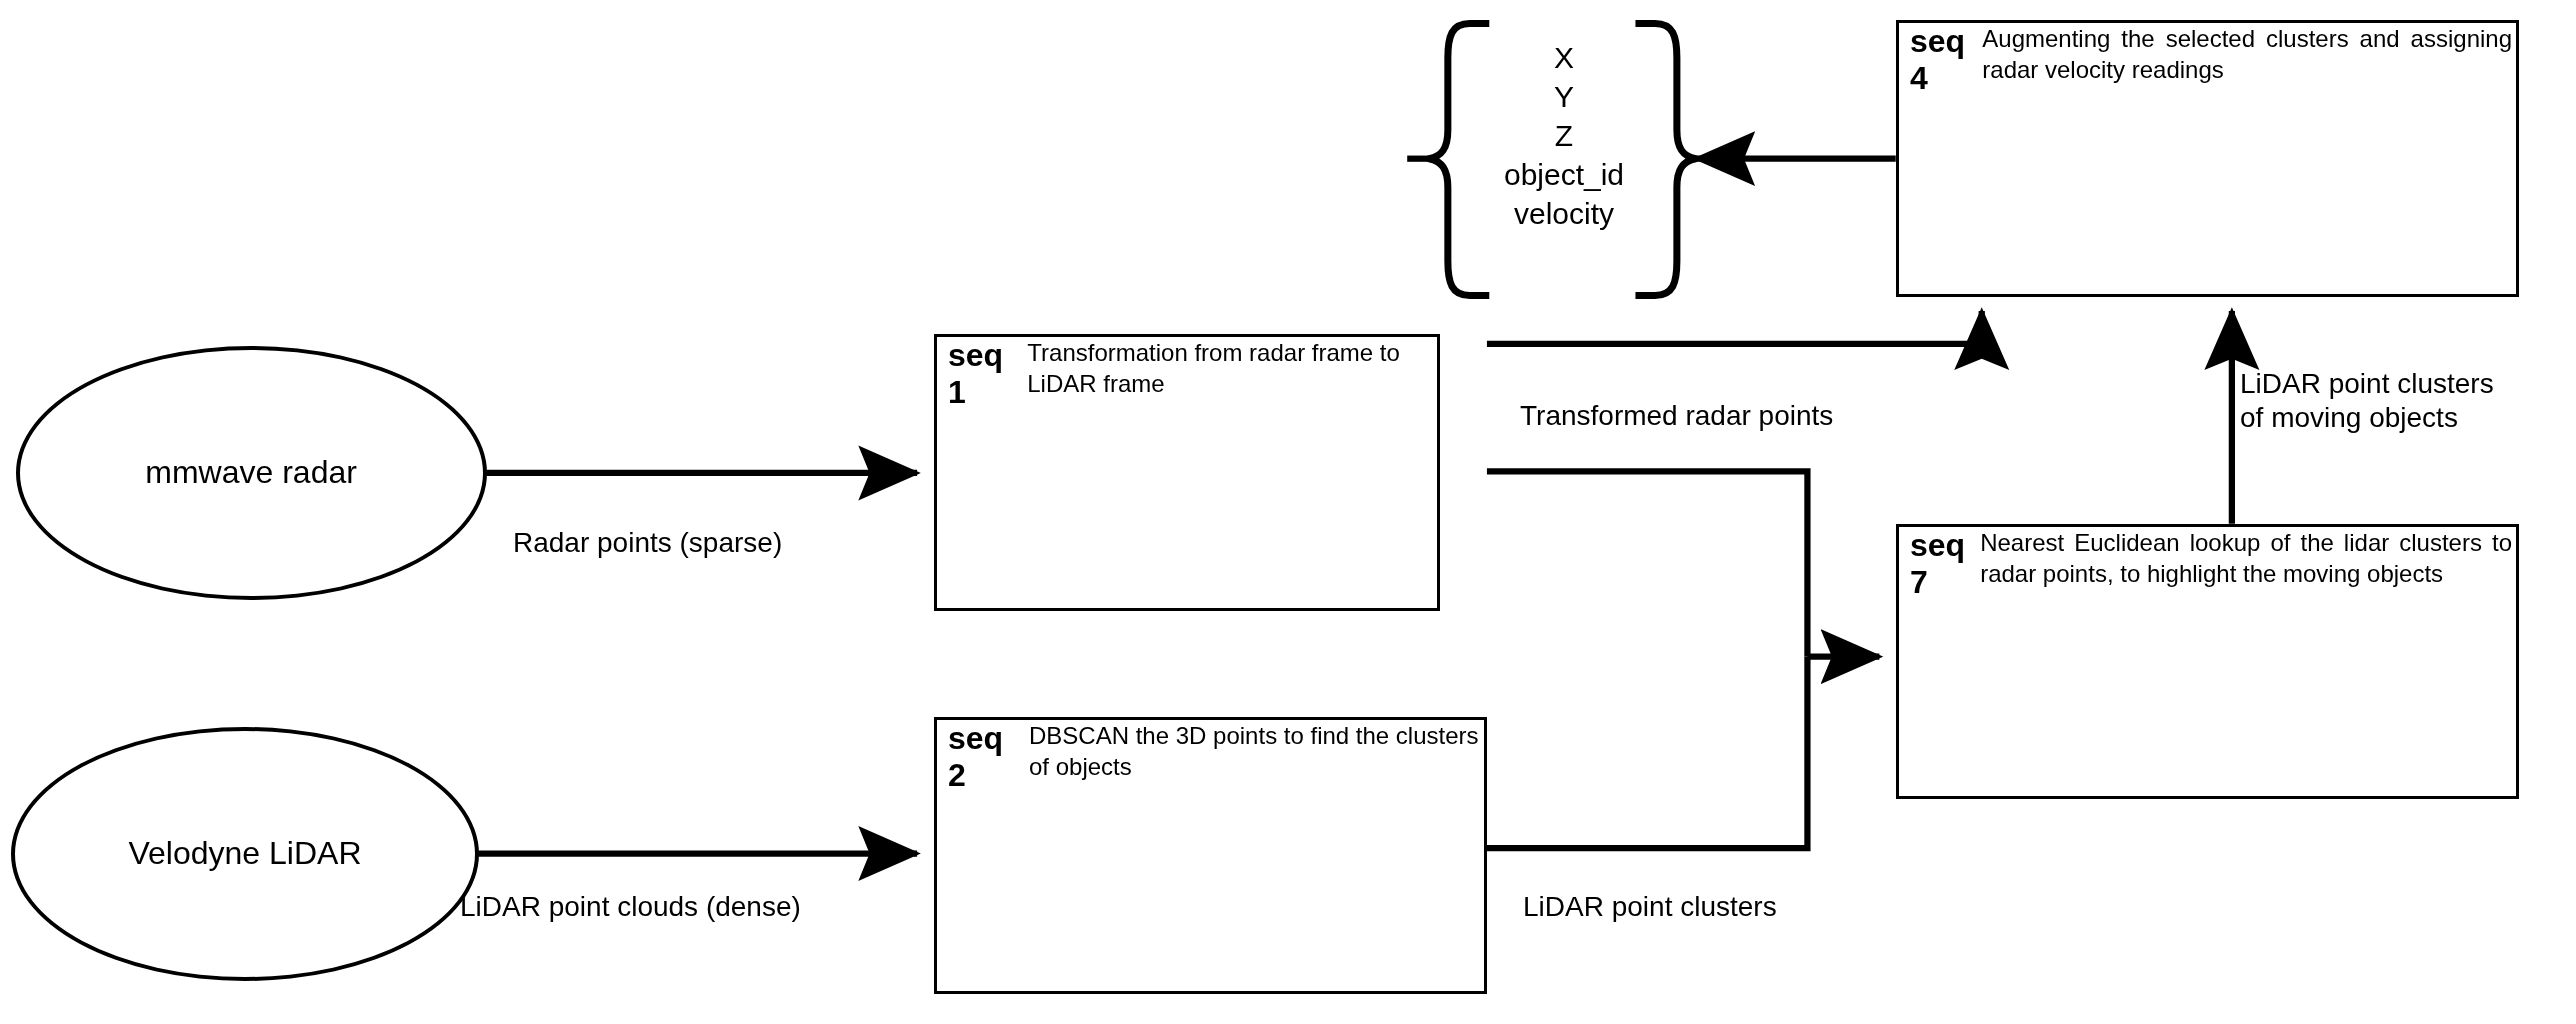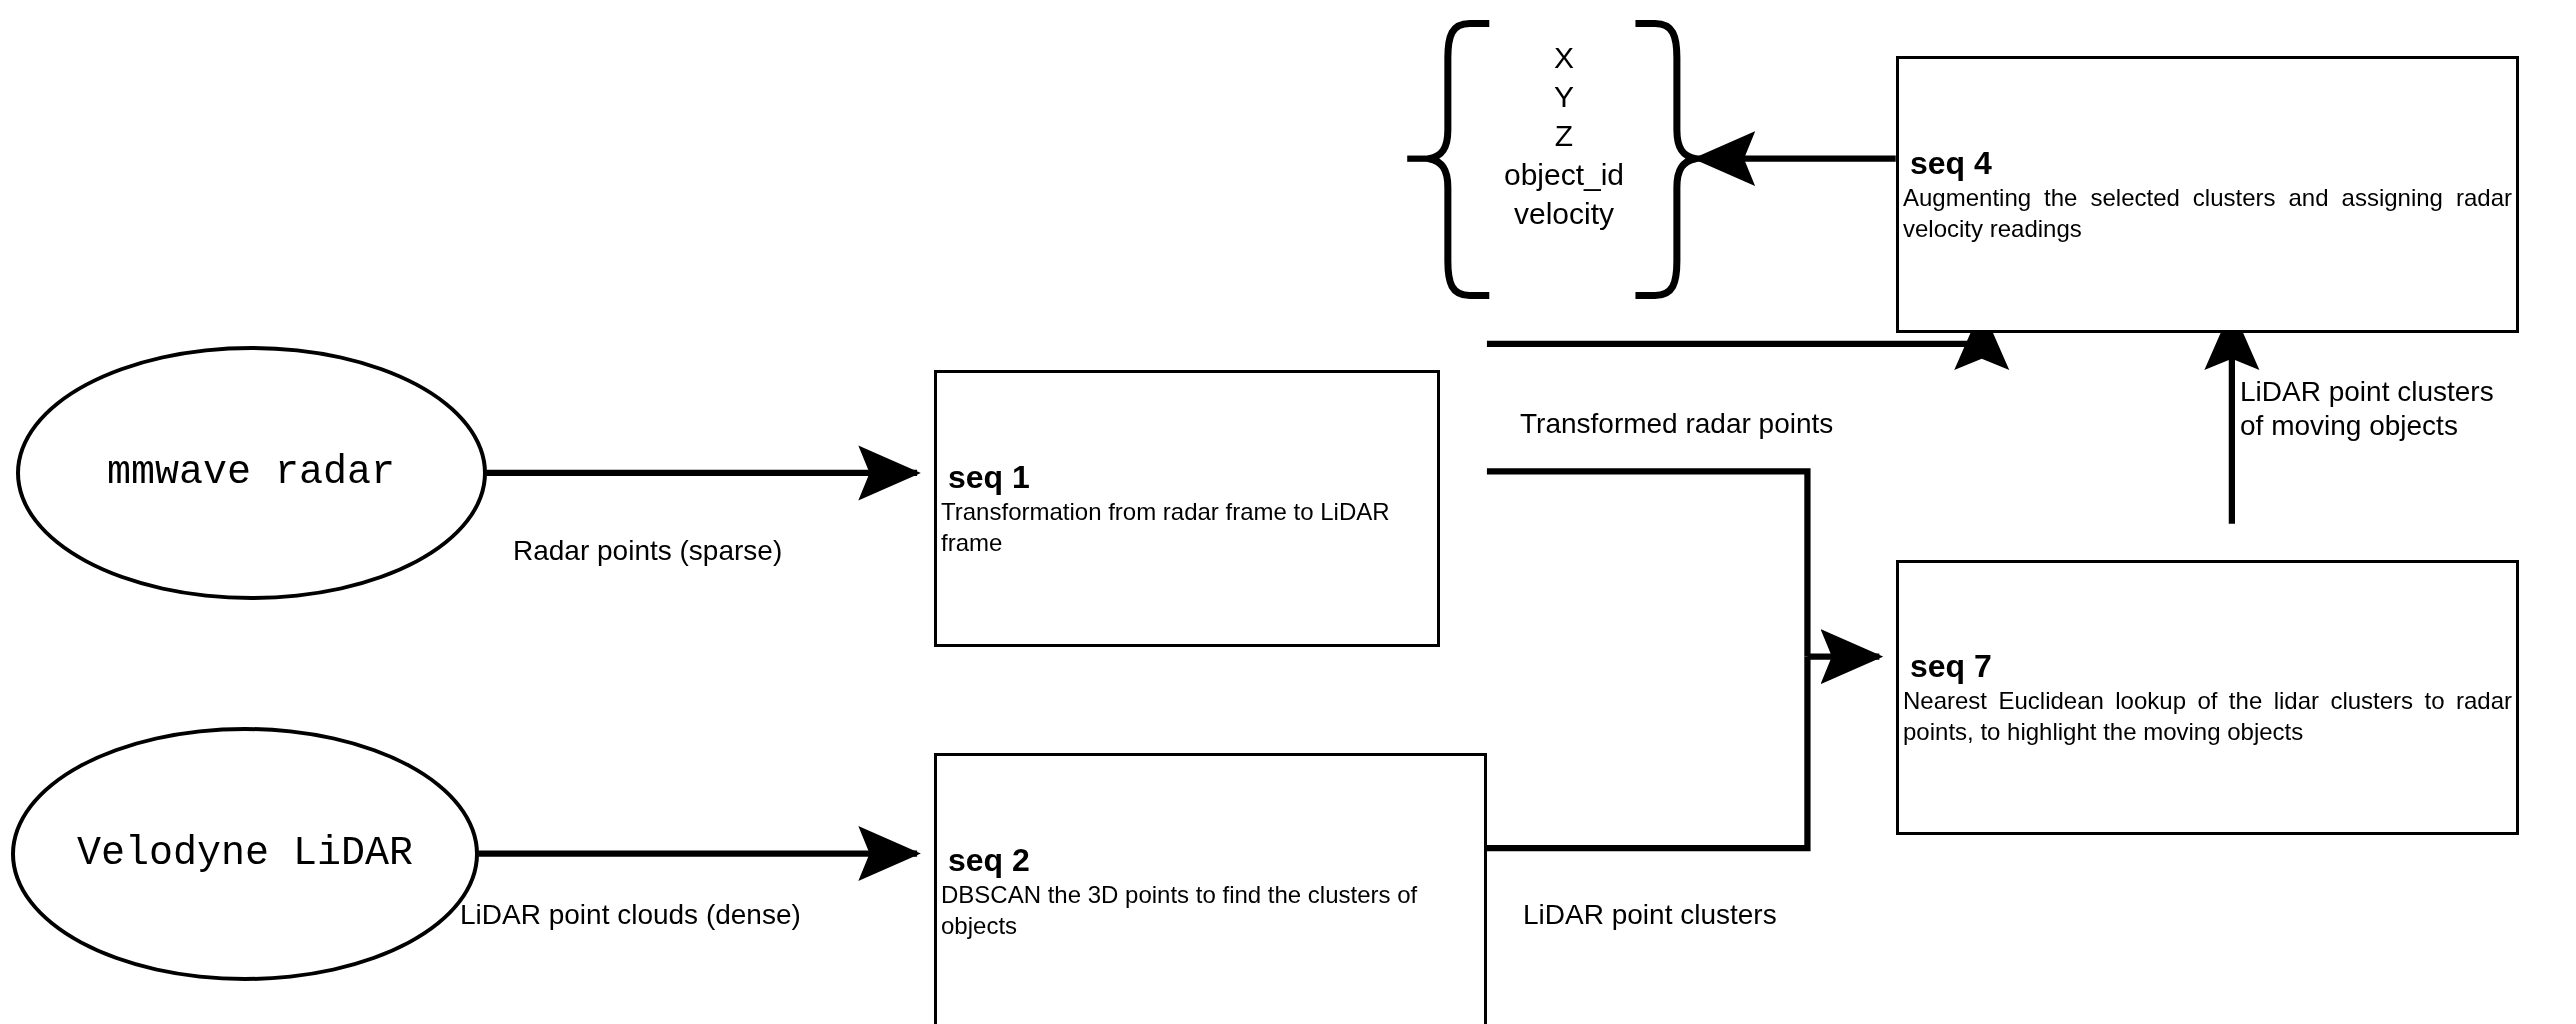--- a/index.html
+++ b/index.html
@@ -23,40 +23,38 @@
     width: 2576px;
     height: 1024px;
     pointer-events: none;
   }
   .node-box {
     position: absolute;
     box-sizing: border-box;
     border: 3.9px solid #000000;
     background: #ffffff;
     display: flex;
-    flex-direction: column;
+    flex-direction: row;
     justify-content: center;
-    margin-top: 36px;
   }
   .node-ellipse {
     position: absolute;
     box-sizing: border-box;
     border: 4.7px solid #000000;
     border-radius: 50%;
     background: #ffffff;
     display: flex;
     align-items: center;
     justify-content: center;
   }
   .ellipse-label {
-    font-size: 40px;
+    font-size: 32px;
     line-height: 1.1;
     text-align: right;
     white-space: nowrap;
-    font-family: Liberation Mono, monospace;
   }
   .seq-tag {
     font-size: 32px;
     font-weight: bold;
     line-height: 1.15;
     padding: 0 11px;
   }
   .seq-body {
     font-size: 24px;
     line-height: 1.30;
@@ -65,21 +63,20 @@
   .seq-body.justify {
     text-align: justify;
     text-align-last: left;
   }
   .edge-label {
     position: absolute;
     font-size: 28px;
     line-height: 1.22;
     white-space: pre-line;
     color: #000000;
-    margin-top: 8px;
   }
   .brace-text {
     position: absolute;
     text-align: center;
     font-size: 30px;
     line-height: 1.30;
     white-space: pre-line;
   }
 </style>
 </head>

